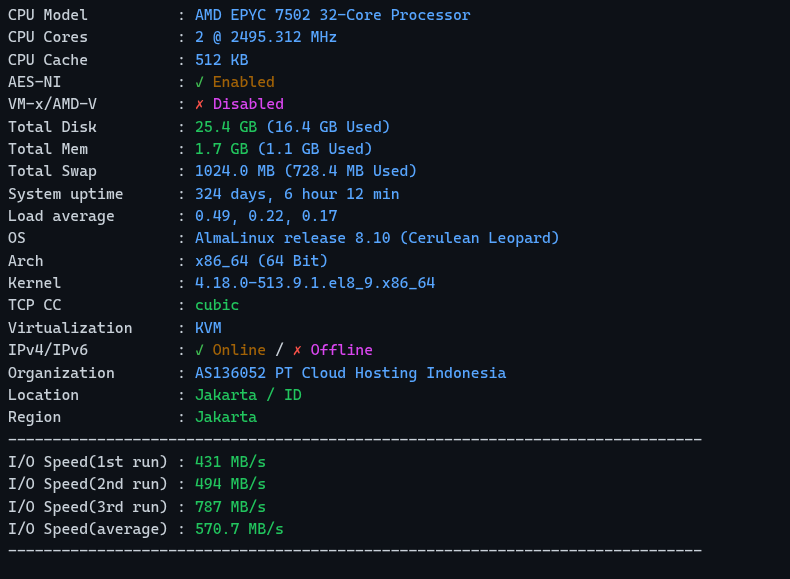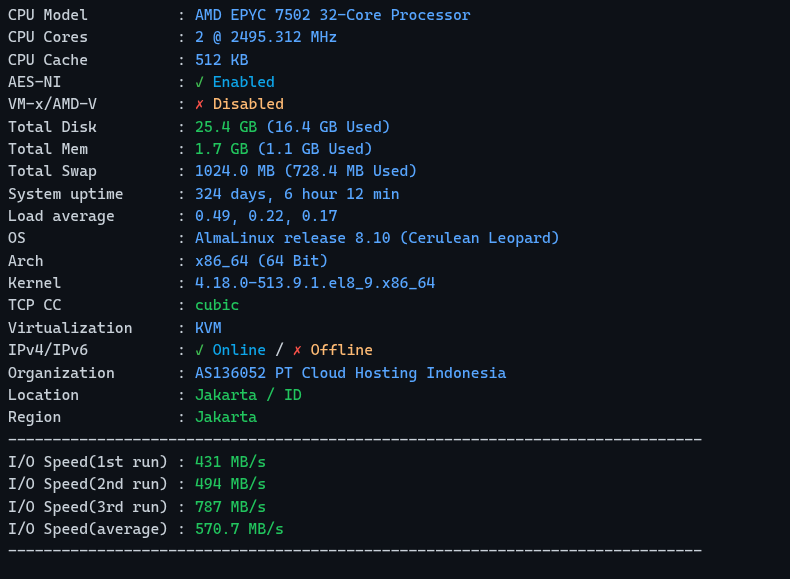--- a/index.html
+++ b/index.html
@@ -18,21 +18,21 @@
     width: 790px;
     box-sizing: border-box;
   }
   .row { display: block; }
   .label { color: #c9d1d9; }
   .colon { color: #c9d1d9; }
   .val-blue   { color: #58a6ff; }
   .val-yellow { color: #22c55e; }
   .check      { color: #3fb950; }
   .cross      { color: #f85149; }
-  .green-txt  { color: #0ea5e9; text-align: center; }
-  .red-txt    { color: #fdba74; }
+  .green-txt  { color: #a16207; text-align: center; }
+  .red-txt    { color: #d946ef; }
   .white-txt  { color: #c9d1d9; }
   .dash-line  { color: #c9d1d9; letter-spacing: 0; }
 </style>
 </head>
 <body>
 
 <div class="term" id="term"><div class="row"><span class="label">CPU Model</span><span class="label">          </span><span class="colon">: </span><span class="val-blue">AMD EPYC 7502 32-Core Processor</span></div><div class="row"><span class="label">CPU Cores</span><span class="label">          </span><span class="colon">: </span><span class="val-blue">2 @ 2495.312 MHz</span></div><div class="row"><span class="label">CPU Cache</span><span class="label">          </span><span class="colon">: </span><span class="val-blue">512 KB</span></div><div class="row"><span class="label">AES-NI</span><span class="label">             </span><span class="colon">: </span><span class="check">✓</span><span class="green-txt"> Enabled</span></div><div class="row"><span class="label">VM-x/AMD-V</span><span class="label">         </span><span class="colon">: </span><span class="cross">✗</span><span class="red-txt"> Disabled</span></div><div class="row"><span class="label">Total Disk</span><span class="label">         </span><span class="colon">: </span><span class="val-yellow">25.4 GB </span><span class="val-blue">(16.4 GB Used)</span></div><div class="row"><span class="label">Total Mem</span><span class="label">          </span><span class="colon">: </span><span class="val-yellow">1.7 GB </span><span class="val-blue">(1.1 GB Used)</span></div><div class="row"><span class="label">Total Swap</span><span class="label">         </span><span class="colon">: </span><span class="val-blue">1024.0 MB </span><span class="val-blue">(728.4 MB Used)</span></div><div class="row"><span class="label">System uptime</span><span class="label">      </span><span class="colon">: </span><span class="val-blue">324 days, 6 hour 12 min</span></div><div class="row"><span class="label">Load average</span><span class="label">       </span><span class="colon">: </span><span class="val-blue">0.49, 0.22, 0.17</span></div><div class="row"><span class="label">OS</span><span class="label">                 </span><span class="colon">: </span><span class="val-blue">AlmaLinux release 8.10 (Cerulean Leopard)</span></div><div class="row"><span class="label">Arch</span><span class="label">               </span><span class="colon">: </span><span class="val-blue">x86_64 (64 Bit)</span></div><div class="row"><span class="label">Kernel</span><span class="label">             </span><span class="colon">: </span><span class="val-blue">4.18.0-513.9.1.el8_9.x86_64</span></div><div class="row"><span class="label">TCP CC</span><span class="label">             </span><span class="colon">: </span><span class="val-yellow">cubic</span></div><div class="row"><span class="label">Virtualization</span><span class="label">     </span><span class="colon">: </span><span class="val-blue">KVM</span></div><div class="row"><span class="label">IPv4/IPv6</span><span class="label">          </span><span class="colon">: </span><span class="check">✓</span><span class="green-txt"> Online</span><span class="white-txt"> / </span><span class="cross">✗</span><span class="red-txt"> Offline</span></div><div class="row"><span class="label">Organization</span><span class="label">       </span><span class="colon">: </span><span class="val-blue">AS136052 PT Cloud Hosting Indonesia</span></div><div class="row"><span class="label">Location</span><span class="label">           </span><span class="colon">: </span><span class="val-yellow">Jakarta / ID</span></div><div class="row"><span class="label">Region</span><span class="label">             </span><span class="colon">: </span><span class="val-yellow">Jakarta</span></div><div class="row"><span class="dash-line">------------------------------------------------------------------------------</span></div><div class="row"><span class="label">I/O Speed(1st run) </span><span class="colon">: </span><span class="val-yellow">431 MB/s</span></div><div class="row"><span class="label">I/O Speed(2nd run) </span><span class="colon">: </span><span class="val-yellow">494 MB/s</span></div><div class="row"><span class="label">I/O Speed(3rd run) </span><span class="colon">: </span><span class="val-yellow">787 MB/s</span></div><div class="row"><span class="label">I/O Speed(average) </span><span class="colon">: </span><span class="val-yellow">570.7 MB/s</span></div><div class="row"><span class="dash-line">------------------------------------------------------------------------------</span></div></div>
 
 </body></html>

